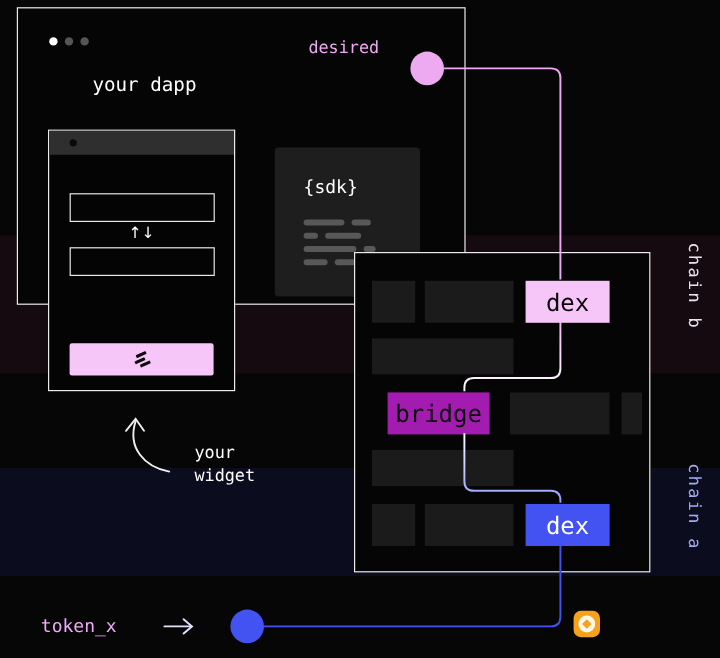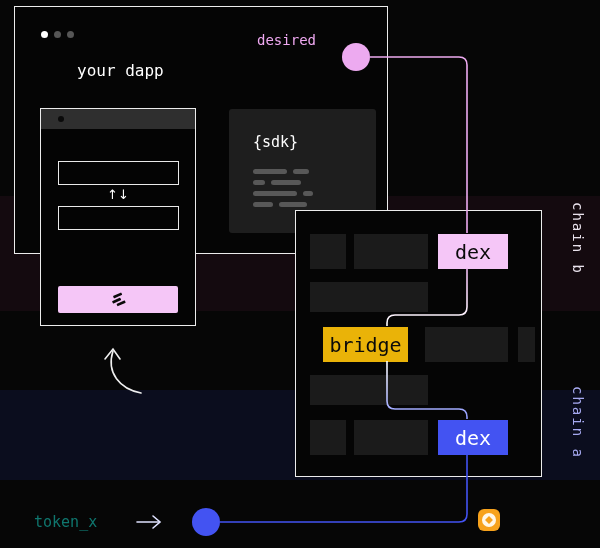--- a/index.html
+++ b/index.html
@@ -13,21 +13,21 @@
 
   
   .win{position:absolute;border:1px solid #ececec;background:#050505;}
   .dapp{left:14px;top:6px;width:372px;height:246px;z-index:2;}
   .dots{position:absolute;left:26px;top:24px;display:flex;gap:6px;}
   .dot{width:7px;height:7px;border-radius:50%;}
   .d1{background:#ffffff;} .d2{background:#565656;} .d3{background:#565656;}
   .dapp-title{position:absolute;left:26px;top:54px;font-size:16px;color:#ffffff;margin-left:36px;}
 
   
-  .sdk{position:absolute;left:214px;top:102px;width:147px;height:124px;background:#1e1e1e;border-radius:3px;}
+  .sdk{position:absolute;left:214px;top:116px;width:121px;height:124px;background:#1e1e1e;border-radius:3px;}
   .sdk-label{position:absolute;left:24px;top:24px;font-size:15px;color:#ffffff;}
   .code{position:absolute;left:24px;top:60px;}
   .crow{display:flex;gap:6px;margin-bottom:6px;}
   .cbar{height:5px;border-radius:2.5px;background:#585858;display:block;}
 
   
   .widget{left:40px;top:108px;width:154px;height:216px;z-index:4;background:#040404;}
   .wg-bar{position:absolute;left:0;top:0;width:100%;height:20px;background:#2f2f2f;}
   .wg-dot{position:absolute;left:17px;top:7px;width:6px;height:6px;border-radius:50%;background:#0a0a0a;}
   .field{position:absolute;left:17px;width:119px;height:22px;border:1px solid #e9e9e9;background:transparent;}
@@ -35,40 +35,40 @@
   .swap{position:absolute;left:0;top:78px;width:100%;text-align:center;font-size:13px;color:#ffffff;
         font-family:"DejaVu Sans","DejaVu Sans Mono",sans-serif;}
   .wg-btn{position:absolute;left:17px;top:177px;width:120px;height:27px;background:#f5c6f7;border-radius:2px;
           display:flex;align-items:center;justify-content:center;border:none;cursor:pointer;}
 
   
   .flow{left:295px;top:210px;width:245px;height:265px;z-index:2;background:#050505;position:absolute;border:1px solid #ececec;}
   .gbox{position:absolute;background:#1b1b1b;}
   .node{position:absolute;display:flex;align-items:center;justify-content:center;font-size:20px;}
   .dex-top{left:142px;top:23px;width:70px;height:35px;background:#f5c6f7;color:#0a0a0a;}
-  .bridge{left:27px;top:116px;width:85px;height:35px;background:#eab308;color:#0a0a0a;}
+  .bridge{left:27px;top:116px;width:85px;height:35px;background:#a21caf;color:#0a0a0a;}
   .dex-bottom{left:142px;top:209px;width:70px;height:35px;background:#4353f2;color:#ffffff;}
 
   
   .chain{position:absolute;left:564px;width:22px;height:110px;writing-mode:vertical-rl;
          font-size:14px;letter-spacing:2px;z-index:3;}
   .chain-b{top:202px;color:#e9e2ec;}
   .chain-a{top:386px;color:#a6a9f0;}
 
   
   .overlay{position:absolute;left:0;top:0;z-index:5;pointer-events:none;}
 
   .desired{position:absolute;left:200px;top:31px;width:116px;text-align:right;
            font-size:14px;line-height:18px;color:#f0a9f2;z-index:5;}
   .circle{position:absolute;width:28px;height:28px;border-radius:50%;z-index:6;}
   .pinkc{left:342px;top:43px;background:#edaaf0;}
   .bluec{left:192px;top:508px;background:#4353f2;}
 
   .note{position:absolute;left:162px;top:369px;font-size:14px;line-height:19px;color:#ffffff;z-index:5;}
-  .tokenx{position:absolute;left:34px;top:513px;font-size:15px;color:#0f766e;z-index:5;}
+  .tokenx{position:absolute;left:34px;top:513px;font-size:15px;color:#f0abfc;z-index:5;}
 
   .wm{position:absolute;left:477px;top:508px;display:flex;align-items:center;gap:5px;z-index:6;}
   .wm-text{font-family:"DejaVu Sans","Liberation Sans",sans-serif;font-size:17px;font-weight:700;color:#fdfdfd;}
 </style>
 </head>
 <body>
 
 <div class="canvas">
 
   <div class="band band-b"></div>
@@ -169,20 +169,24 @@
       <path d="M 137 522 L 159 522"></path>
       <path d="M 153 516 L 160 522 L 153 528"></path>
     </g>
   </svg>
 
   <div class="desired">
     <div>desired</div>
   </div>
   <div class="circle pinkc"></div>
 
+  <div class="note">
+    <div>your</div>
+    <div>widget</div>
+  </div>
 
   <div class="tokenx">token_x</div>
   <div class="circle bluec"></div>
 
   <div class="wm">
     <svg width="24" height="24" viewBox="0 0 24 24">
       <rect x="1" y="1" width="22" height="22" rx="6" fill="#f7a21c"></rect>
       <circle cx="12" cy="12" r="7" fill="#fff7e8"></circle>
       <rect x="9.2" y="9.2" width="5.6" height="5.6" fill="#f7a21c" transform="rotate(45 12 12)"></rect>
     </svg>

